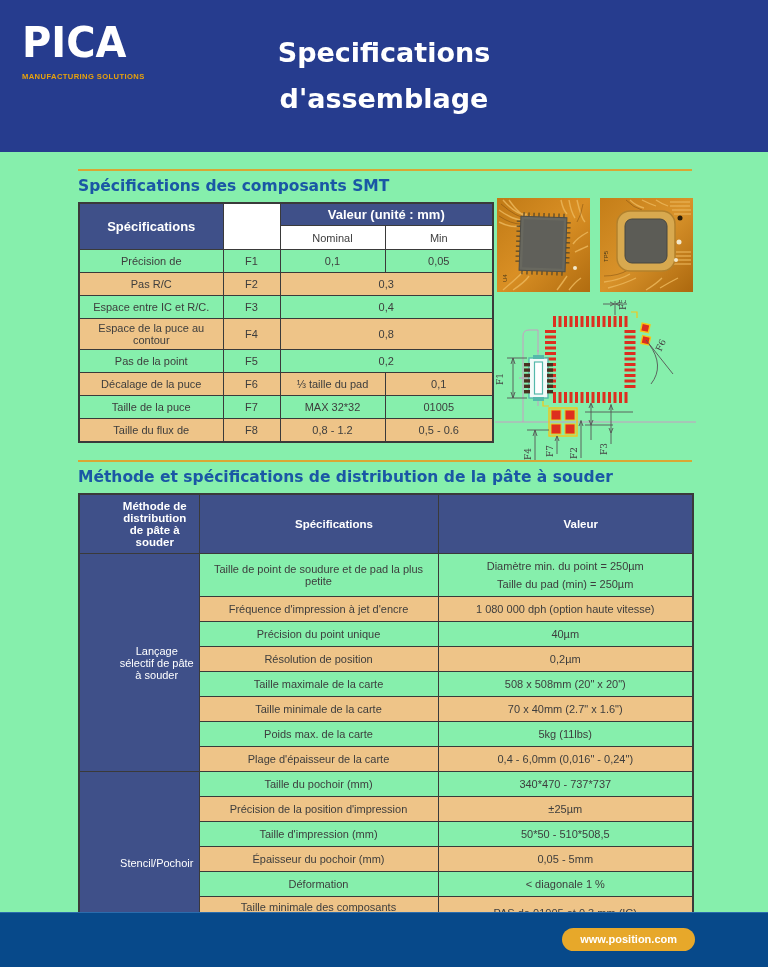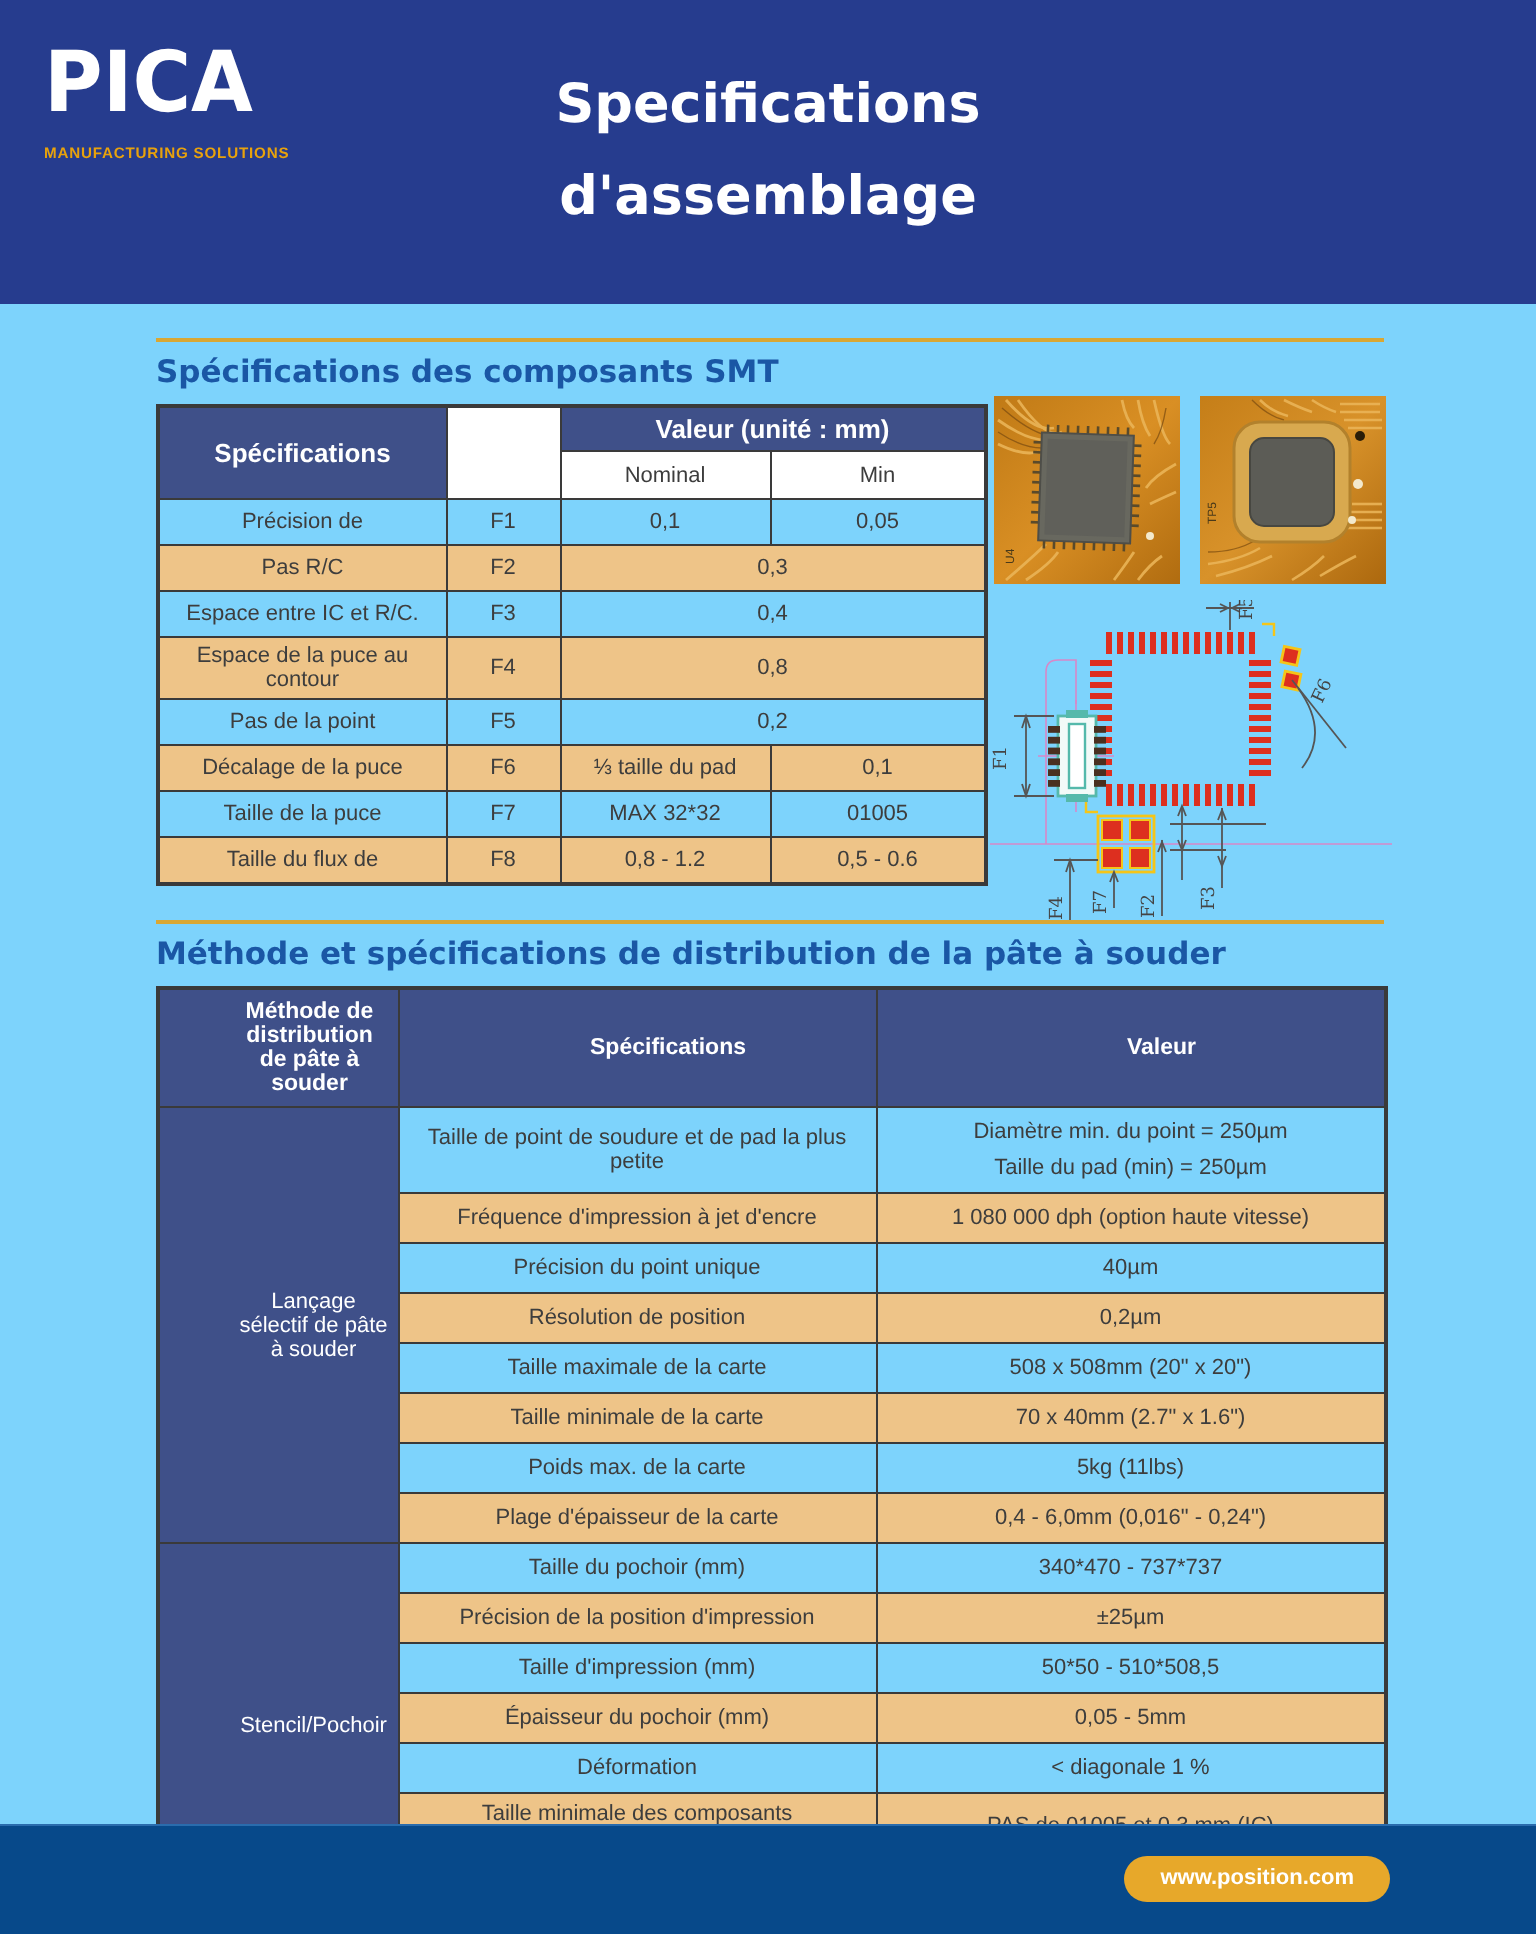--- a/index.html
+++ b/index.html
@@ -2,21 +2,21 @@
 <html style="--header_blue: #263c8e; --footer_blue: #07498a; --cell_blue: #3f5089; --tan: #eec488; --gold: #d9a733; --title_blue: #1a57a5; --pill_gold: #e7a82a;"><head>
 <meta charset="utf-8">
 <style>
   :root{
     --header_blue:#263c8e; --footer_blue:#07498a; --cell_blue:#3f5089;
     --tan:#eec488; --gold:#d9a733; --title_blue:#1a57a5; --pill_gold:#e7a82a;
     --ink:#3d3d3d; --border:#3a3a3a;
   }
   *{margin:0;padding:0;box-sizing:border-box;}
   html,body{background:#e8e8e8;}
-  .page{position:relative;width:768px;height:967px;background:#7dd3fc;overflow:hidden;
+  .page{position:relative;width:768px;height:967px;background:#86efac;overflow:hidden;
         font-family:"Liberation Sans",sans-serif;color:var(--ink);margin:0 auto;text-decoration:underline;}
   
   .hero{position:absolute;top:0;left:0;width:768px;height:152px;background:var(--header_blue);}
   .logo{position:absolute;left:22px;top:22px;width:120px;}
   .logo-main{font-family:"DejaVu Sans",sans-serif;font-weight:bold;font-size:40px;line-height:1;
              color:#ffffff;letter-spacing:0px;transform:scaleY(1.05);}
   .logo-sub{margin-top:10px;font-size:7.6px;font-weight:bold;color:#e8a20c;letter-spacing:.4px;white-space:nowrap;}
   .hero-title{position:absolute;left:0;top:30px;width:768px;text-align:center;color:#fff;
               font-family:"DejaVu Sans",sans-serif;font-weight:bold;font-size:27px;line-height:1.7;}
   

